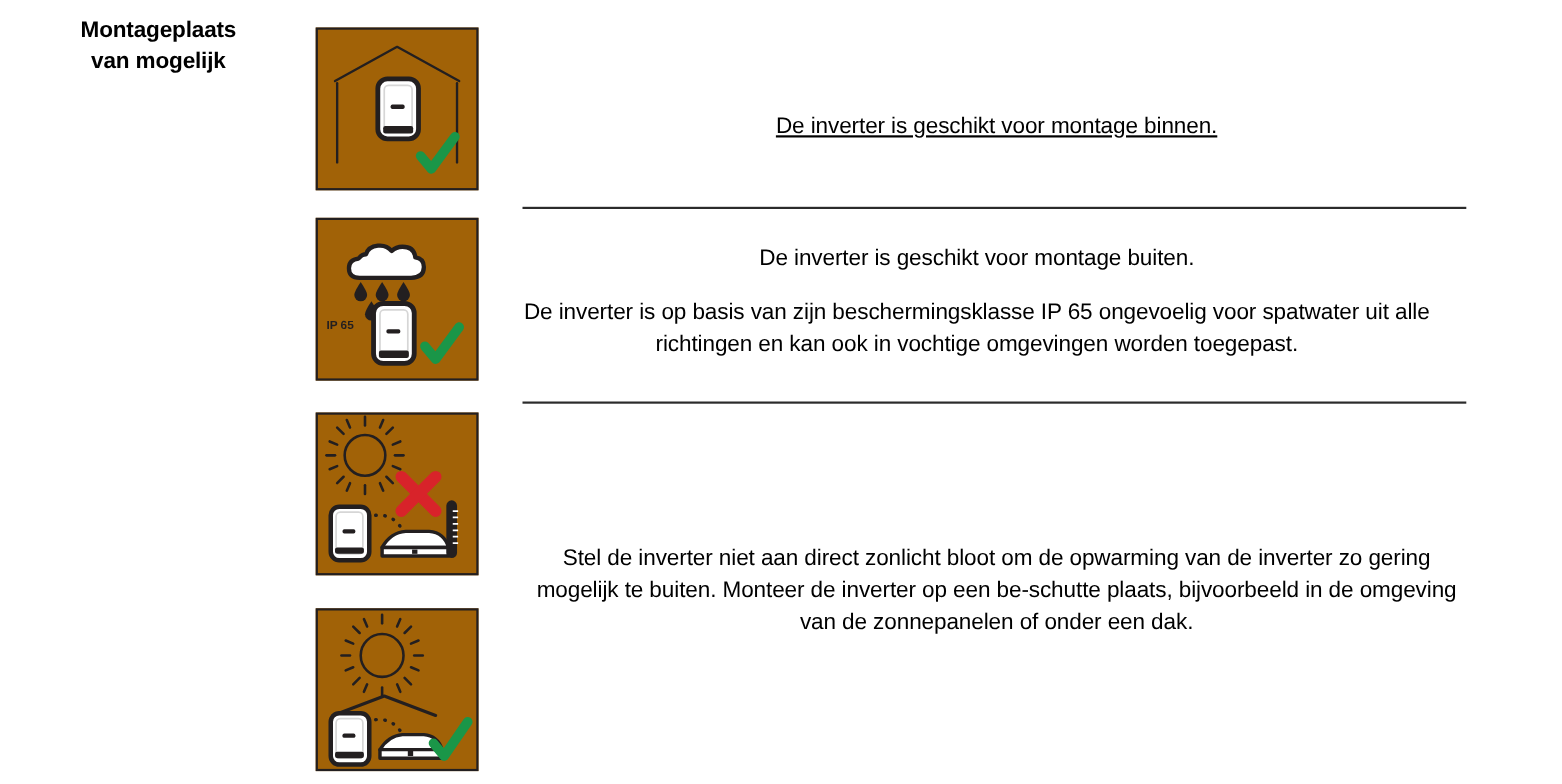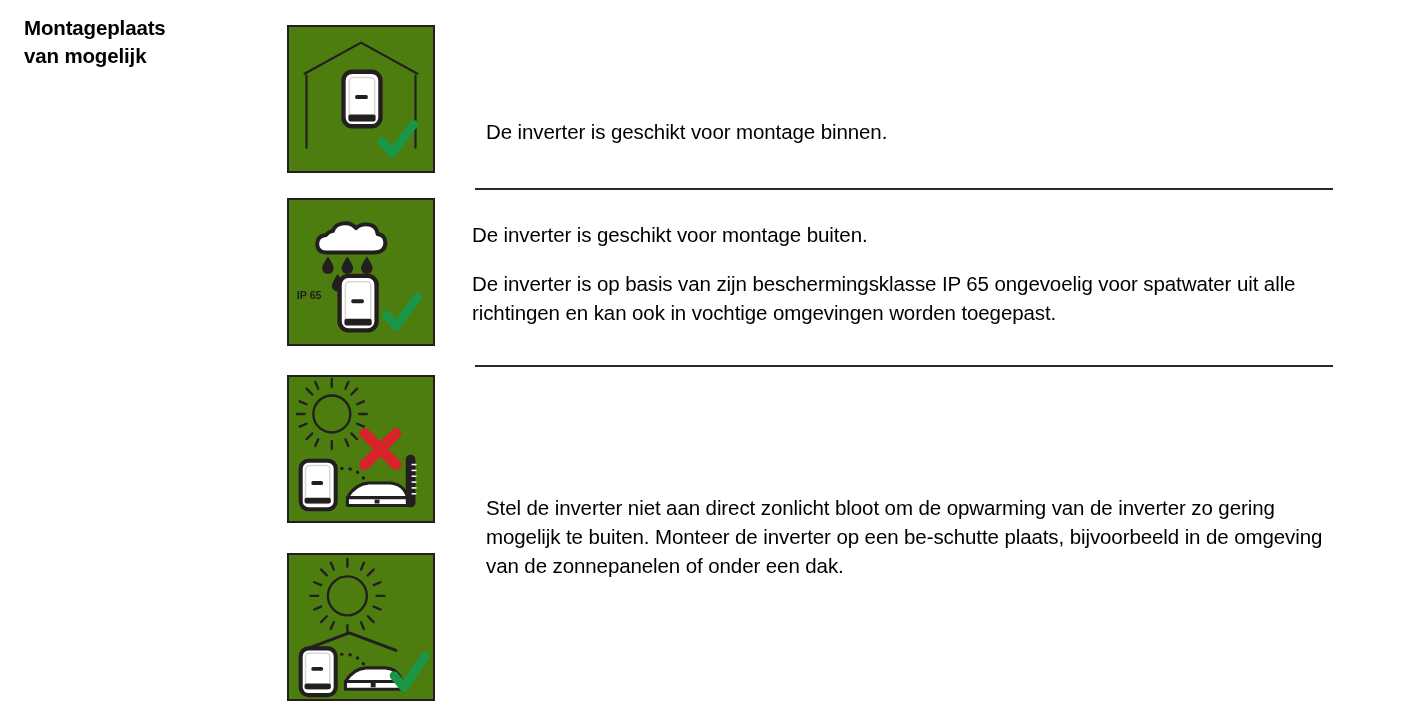--- a/index.html
+++ b/index.html
@@ -14,20 +14,21 @@
     color: #000000;
     overflow: hidden;
     position: relative;
   }
 
   
   .page {
     position: relative;
     width: 1315px;
     height: 713px;
+    text-align: center;
   }
 
   
   .heading {
     position: absolute;
     left: 24px;
     top: 14px;
     width: 240px;
     font-size: 20.5px;
     font-weight: bold;
@@ -36,37 +37,37 @@
     color: #000;
   }
   .heading .line { display: block; white-space: nowrap; }
 
   
   .icon-box {
     position: absolute;
     width: 148px;
     height: 148px;
     border: 2.4px solid #231f20;
-    background: #4d7c0f;
+    background: #a16207;
     box-sizing: border-box;
   }
   #icon-1 { left: 287px; top: 25px; }
   #icon-2 { left: 287px; top: 198px; }
   #icon-3 { left: 287px; top: 375px; }
   #icon-4 { left: 287px; top: 553px; }
   .icon-box svg { display: block; width: 100%; height: 100%; }
   .para {
     font-size: 20.5px;
     line-height: 29px;
     color: #000;
     letter-spacing: -0.1px;
   }
   .para + .para { }
 
-  #block-1 { position: absolute; left: 486px; top: 96px; width: 840px; }
+  #block-1 { position: absolute; left: 486px; top: 79px; width: 840px; text-decoration: underline; }
   #block-2 { position: absolute; left: 472px; top: 199px; width: 832px; }
   #block-3 { position: absolute; left: 486px; top: 472px; width: 840px; }
 
   
   .rule {
     position: absolute;
     left: 475px;
     width: 858px;
     height: 0;
     border-top: 2.2px solid #2b2b2b;

